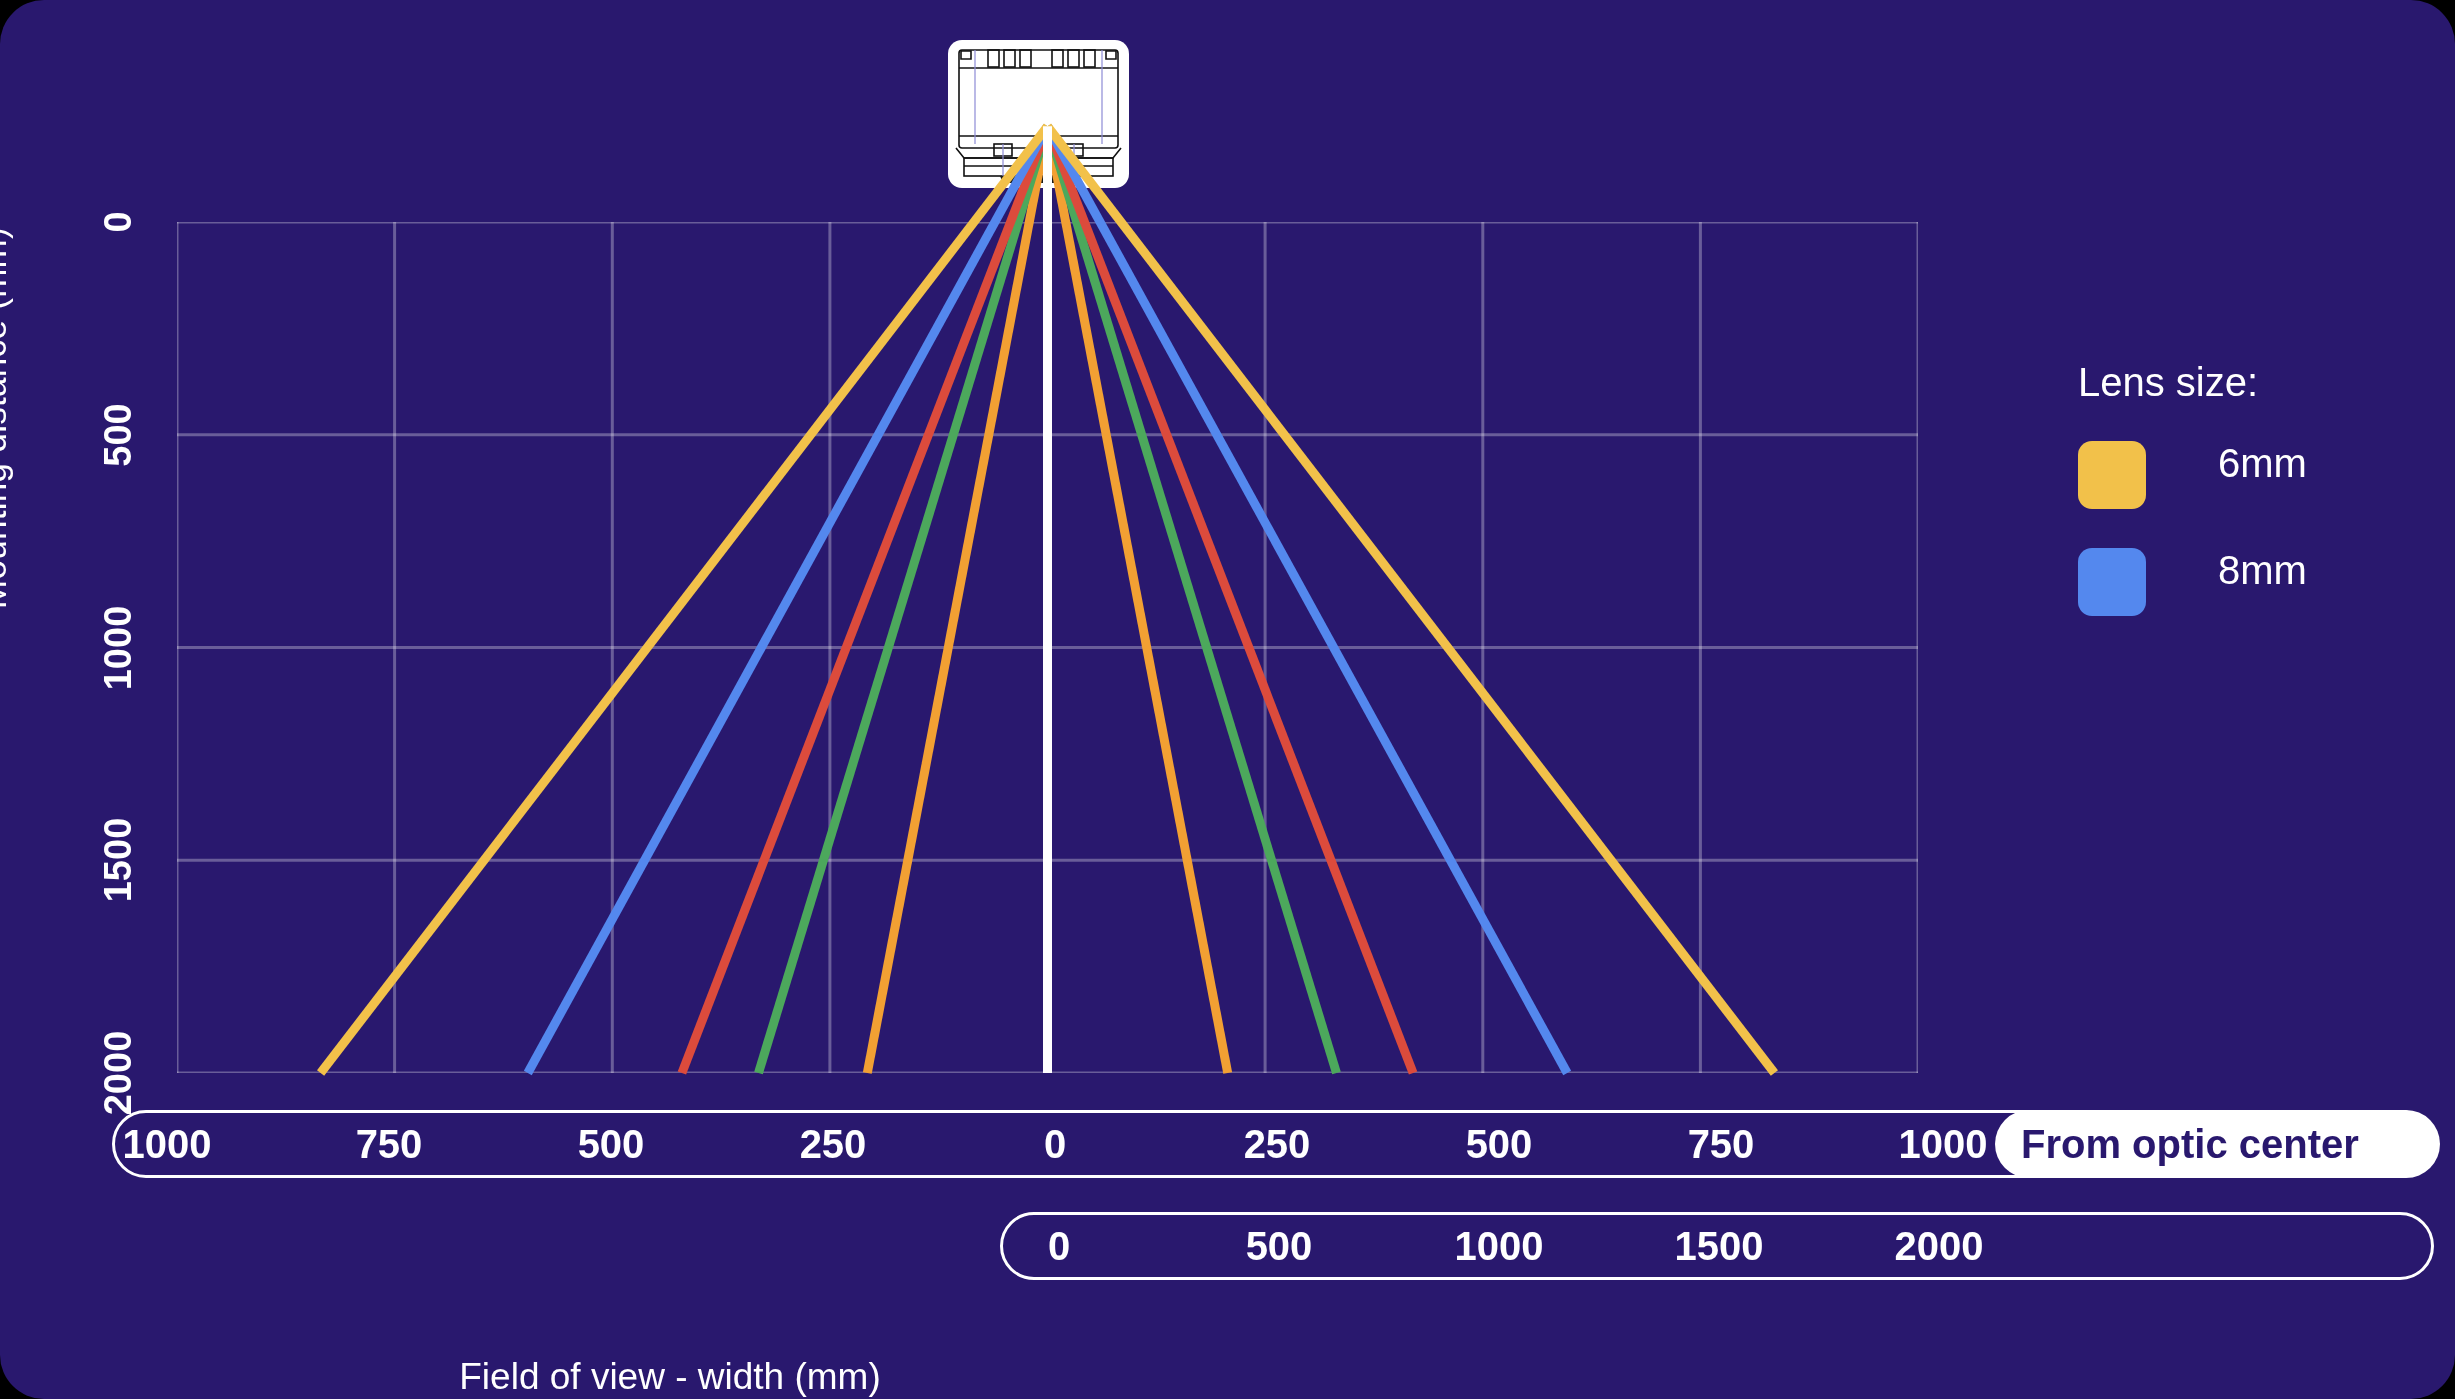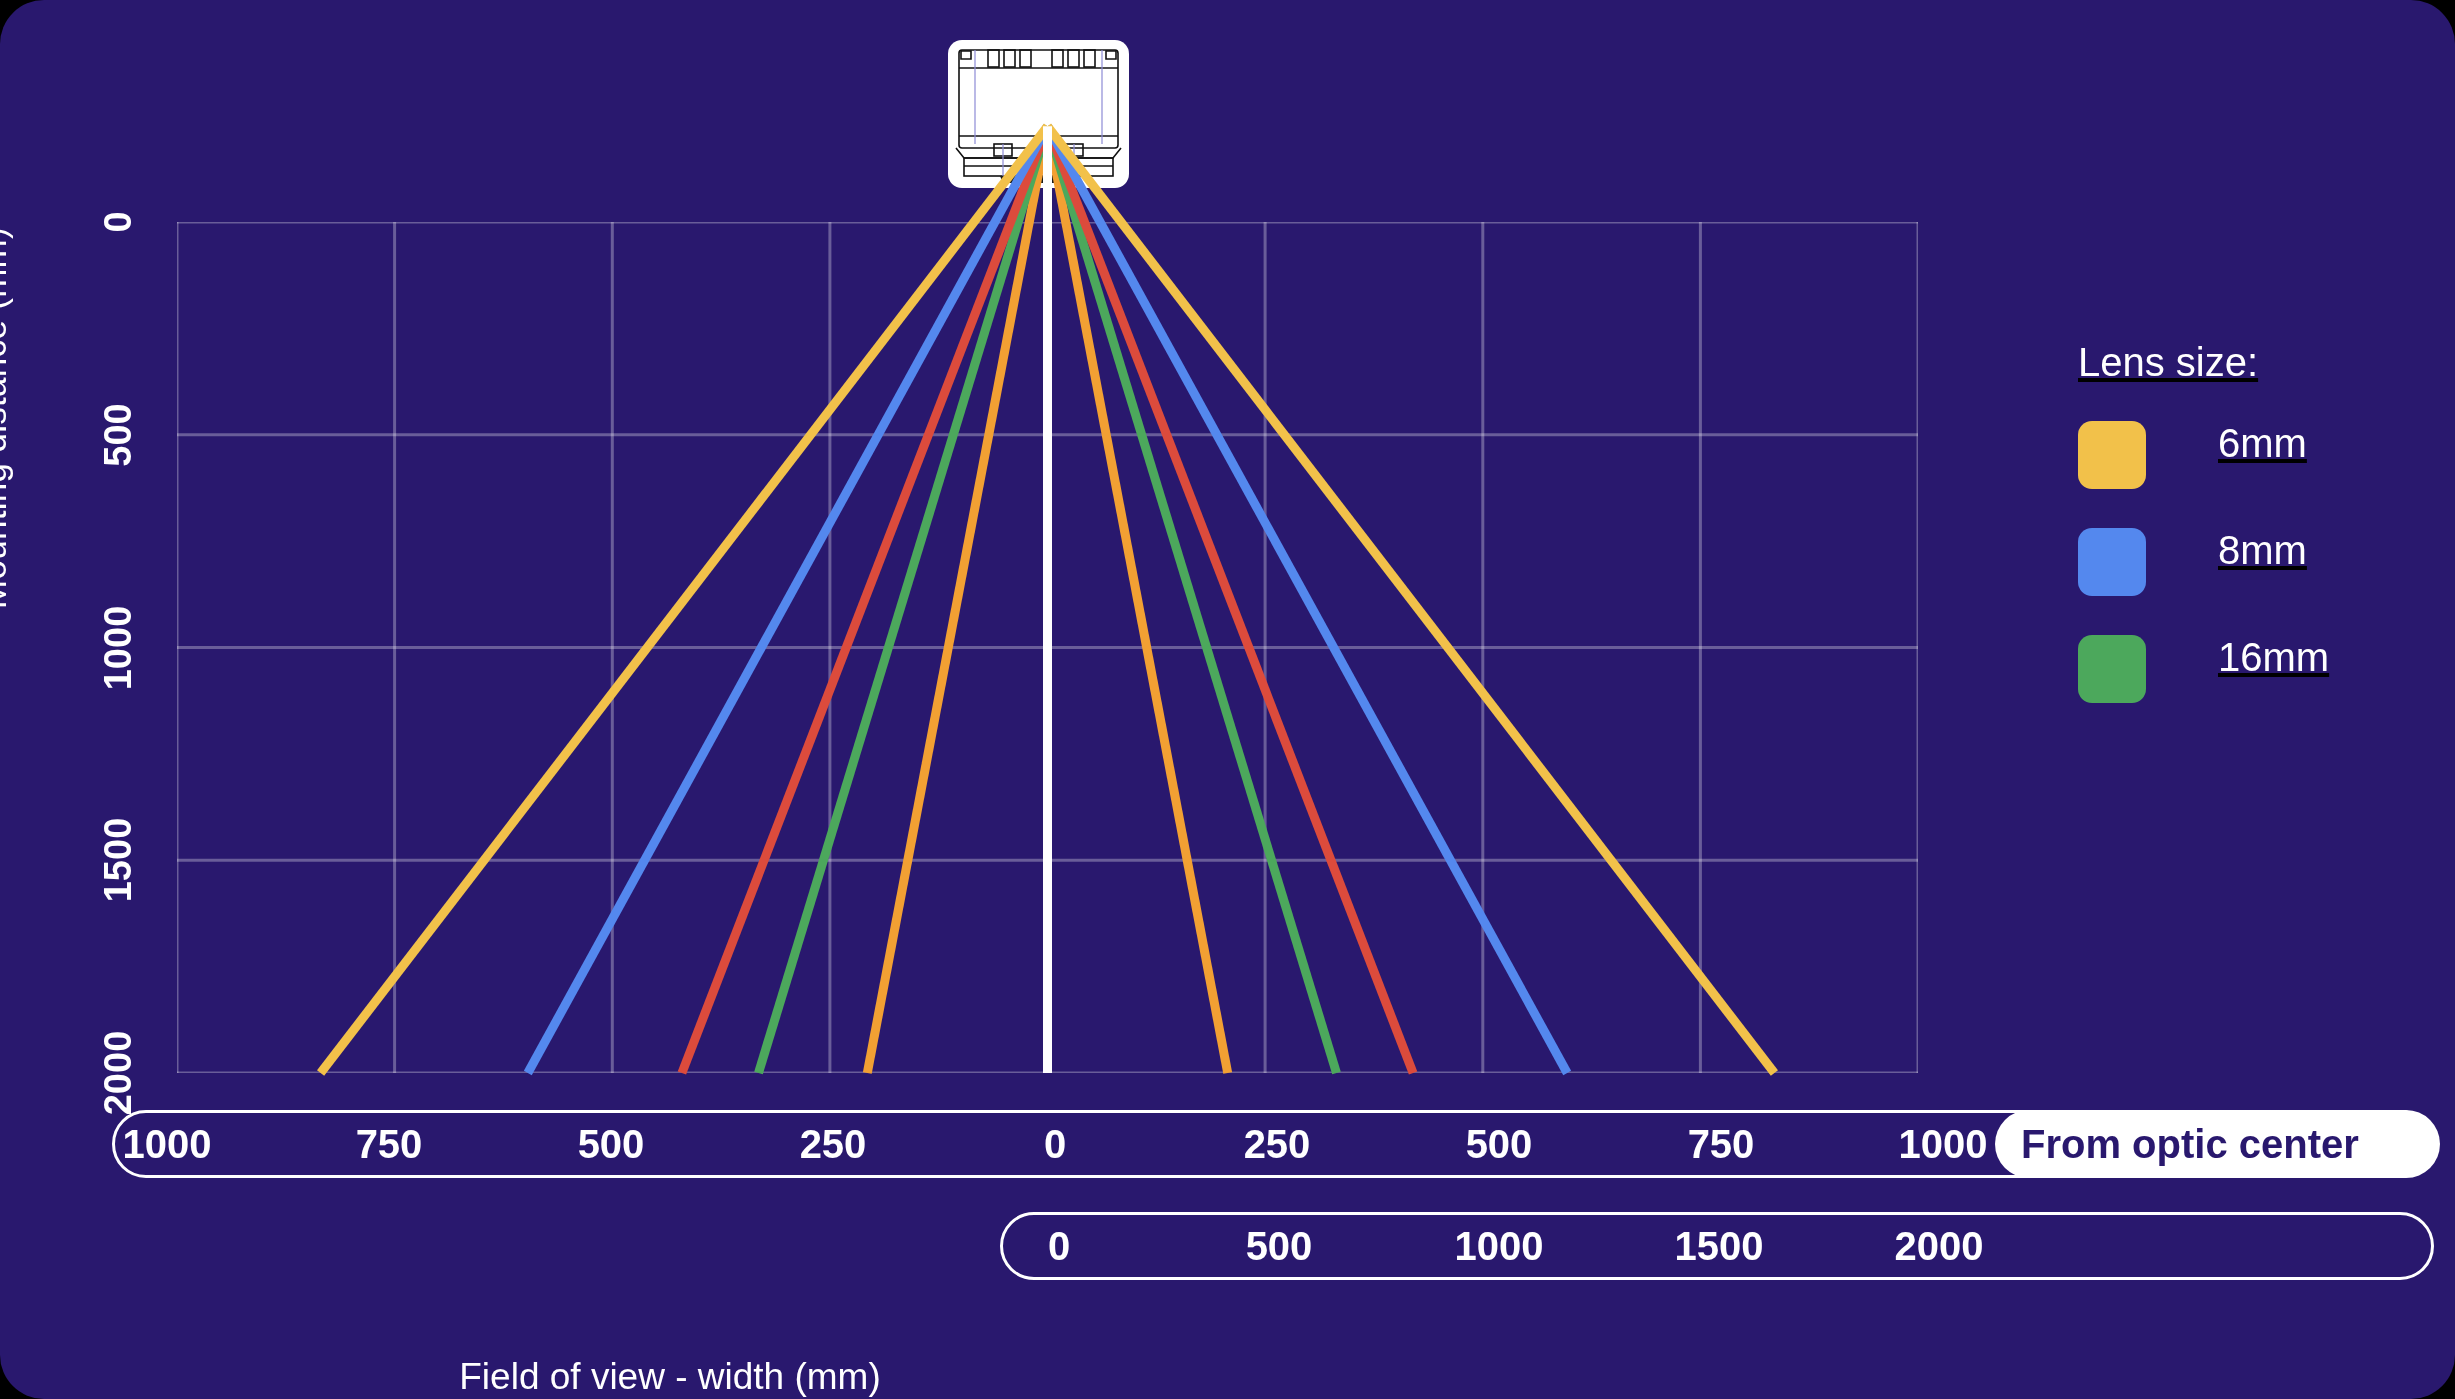--- a/index.html
+++ b/index.html
@@ -29,21 +29,21 @@
   }
 
   
   #camera{
     position:absolute;left:948px;top:40px;width:181px;height:148px;
     background:#fff;border-radius:14px;
   }
   #camera svg{position:absolute;left:0;top:0;width:100%;height:100%;}
 
   
-  #legend{position:absolute;left:2078px;top:340px;width:340px;text-decoration:underline;}
+  #legend{position:absolute;left:2078px;top:360px;width:340px;}
   #legend-title{color:#fff;font-size:40px;margin-bottom:36px;white-space:nowrap;}
   .legend-row{display:flex;height:68px;margin-bottom:39px;}
   .legend-swatch{width:68px;height:68px;border-radius:14px;flex:0 0 auto;}
   .legend-label{color:#fff;font-size:40px;margin-left:72px;white-space:nowrap;}
 
   
   .axis-bar{
     position:absolute;height:68px;border:3px solid #fff;border-radius:34px;
     box-sizing:border-box;display:flex;align-items:center;
   }
@@ -141,24 +141,20 @@
     <div id="legend-title">Lens size:</div>
     <div id="legend-items">
         <div class="legend-row">
           <div class="legend-swatch" style="background: rgb(242, 193, 74);"></div>
           <div class="legend-label">6mm</div>
         </div>
         <div class="legend-row">
           <div class="legend-swatch" style="background: rgb(84, 136, 238);"></div>
           <div class="legend-label">8mm</div>
         </div>
-        <div class="legend-row">
-          <div class="legend-swatch" style="background: rgb(76, 168, 92);"></div>
-          <div class="legend-label">16mm</div>
-        </div>
       </div>
   </div>
 
   <div class="axis-bar" id="axis-bar-0" style="left:112px;top:1110px;width:2322px;">
     <div class="axis-ticks" id="axis-ticks-0" style="width:1880px;">
         <span style="left: 52px;">1000</span>
         <span style="left: 274px;">750</span>
         <span style="left: 496px;">500</span>
         <span style="left: 718px;">250</span>
         <span style="left: 940px;">0</span>

